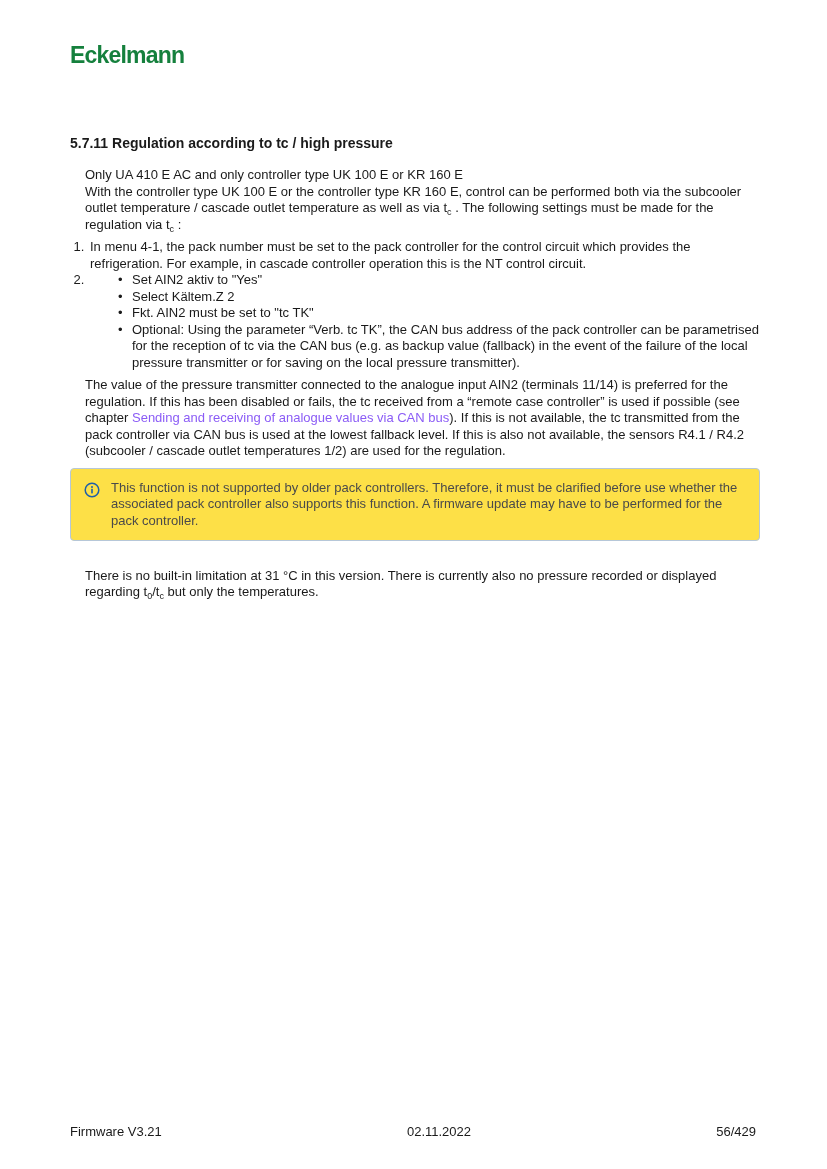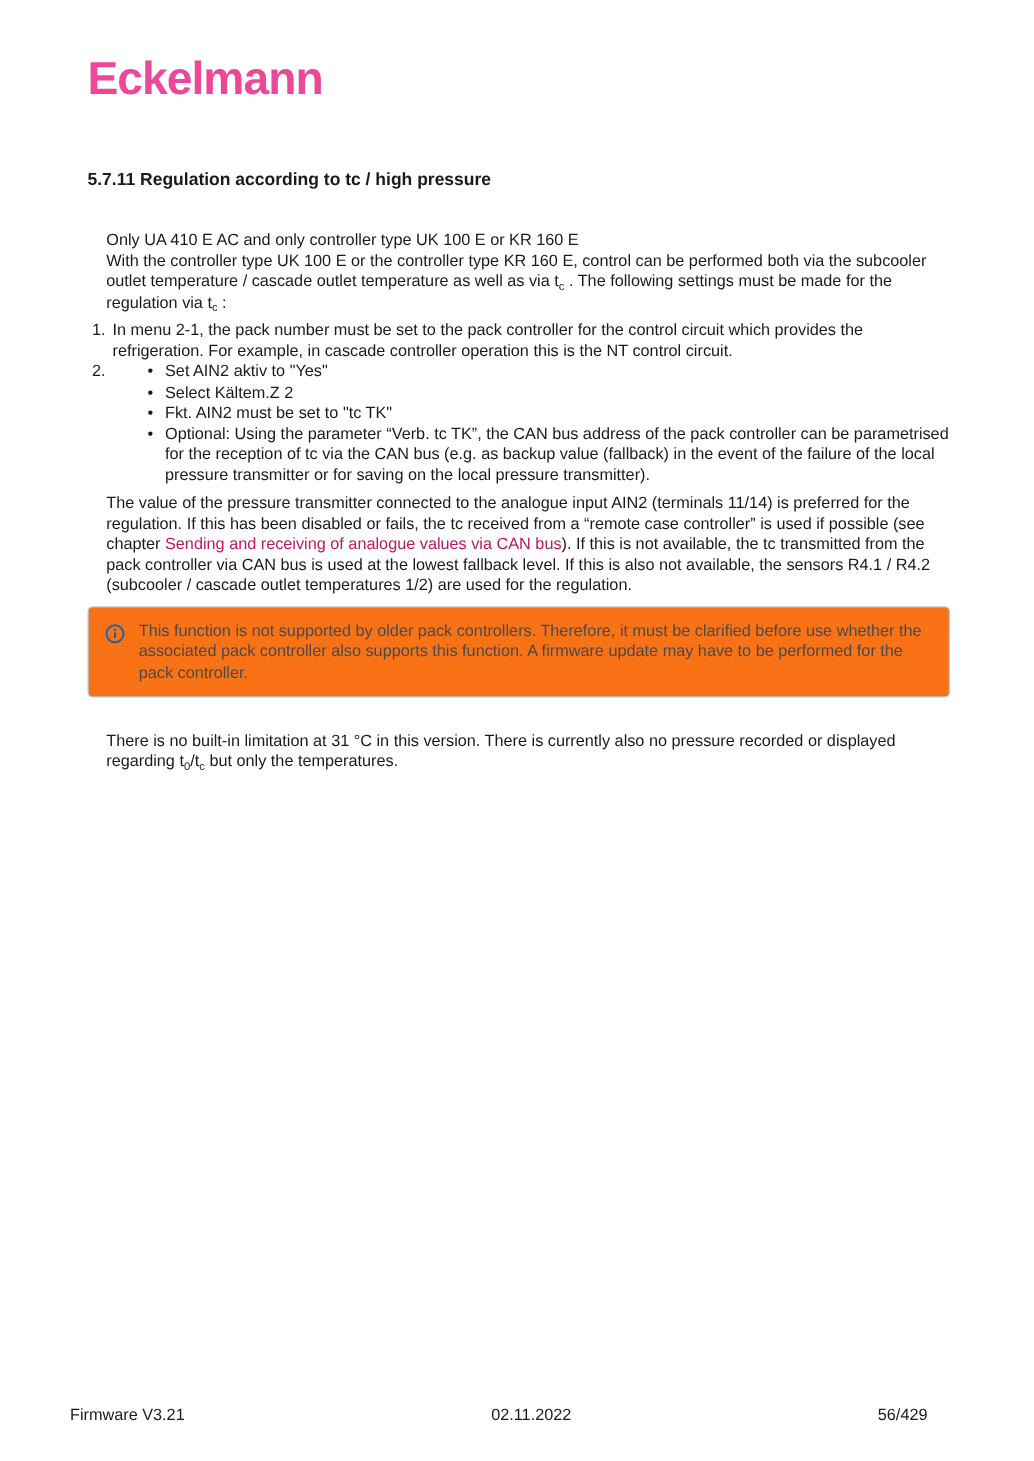--- a/index.html
+++ b/index.html
@@ -1,46 +1,46 @@
 <!DOCTYPE html>
 <html><head>
 <meta charset="utf-8">
 <style>
   html, body { margin: 0; padding: 0; background: #ffffff; }
   body { width: 827px; height: 1169px; position: relative; font-family: "Liberation Sans", sans-serif; color: #1a1a1a; overflow: hidden; }
-  .logo { position: absolute; left: 70px; top: 42px; font-family: "Liberation Sans", sans-serif; font-weight: bold; font-size: 37px; color: #ec4899; letter-spacing: -0.8px; }
+  .logo { position: absolute; left: 70px; top: 42px; font-family: "Liberation Sans", sans-serif; font-weight: bold; font-size: 23px; color: #15803d; letter-spacing: -0.8px; }
   .content { position: absolute; left: 70px; top: 134px; width: 690px; font-size: 13px; line-height: 16.5px; }
-  h2 { font-size: 14px; font-weight: bold; margin: 0 0 32px 0; line-height: 18px; }
+  h2 { font-size: 14px; font-weight: bold; margin: 0 0 15px 0; line-height: 18px; }
   p { margin: 0 0 6px 15px; }
   ol { margin: 0 0 6px 0; padding-left: 18px; }
   ol li { padding-left: 2px; }
   ul.bullets { list-style: none; margin: 0; padding-left: 28px; }
   ul.bullets li { position: relative; padding-left: 14px; }
   ul.bullets li::before { content: "•"; position: absolute; left: 0; top: 0; }
-  .link { color: #be185d; cursor: pointer; }
-  .note { border: 1px solid #b6c7d8; border-radius: 4px; background: #f97316; padding: 11px 16px 11px 40px; margin: 8px 0 10px 0; position: relative; color: #4a4a4a; }
+  .link { color: #8b5cf6; cursor: pointer; }
+  .note { border: 1px solid #b6c7d8; border-radius: 4px; background: #fde047; padding: 11px 16px 11px 40px; margin: 8px 0 10px 0; position: relative; color: #4a4a4a; }
   .note-icon { position: absolute; left: 13px; top: 13px; width: 16px; height: 16px; }
   sub { font-size: 9px; vertical-align: -3px; line-height: 0; }
-  .footer { position: absolute; top: 1124px; left: 56px; width: 686px; font-size: 13px; display: flex; justify-content: space-between; align-items: flex-end; }
+  .footer { position: absolute; top: 1124px; left: 70px; width: 686px; font-size: 13px; display: flex; justify-content: space-between; align-items: flex-end; }
 </style>
 </head>
 <body>
 
 <div class="logo">Eckelmann</div>
 
 <div class="content">
   <h2>5.7.11  Regulation according to tc / high pressure</h2>
 
   <p>
     <span>Only UA 410 E AC and only controller type UK 100 E or KR 160 E</span><br>
     <span>With the controller type UK 100 E or the controller type KR 160 E, control can be performed both via the subcooler outlet temperature / cascade outlet temperature as well as via t</span><sub>c</sub><span> . The following settings must be made for the regulation via t</span><sub>c</sub><span> :</span>
   </p>
 
   <ol>
-    <li><span>In menu 2-1, the pack number must be set to the pack controller for the control circuit which provides the refrigeration. For example, in cascade controller operation this is the NT control circuit.</span></li>
+    <li><span>In menu 4-1, the pack number must be set to the pack controller for the control circuit which provides the refrigeration. For example, in cascade controller operation this is the NT control circuit.</span></li>
     <li>
       <ul class="bullets">
         <li>Set AIN2 aktiv to "Yes"</li>
         <li>Select Kältem.Z 2</li>
         <li>Fkt. AIN2 must be set to "tc TK"</li>
         <li>Optional: Using the parameter “Verb. tc TK”, the CAN bus address of the pack controller can be parametrised for the reception of tc via the CAN bus (e.g. as backup value (fallback) in the event of the failure of the local pressure transmitter or for saving on the local pressure transmitter).</li>
       </ul>
     </li>
   </ol>
 

